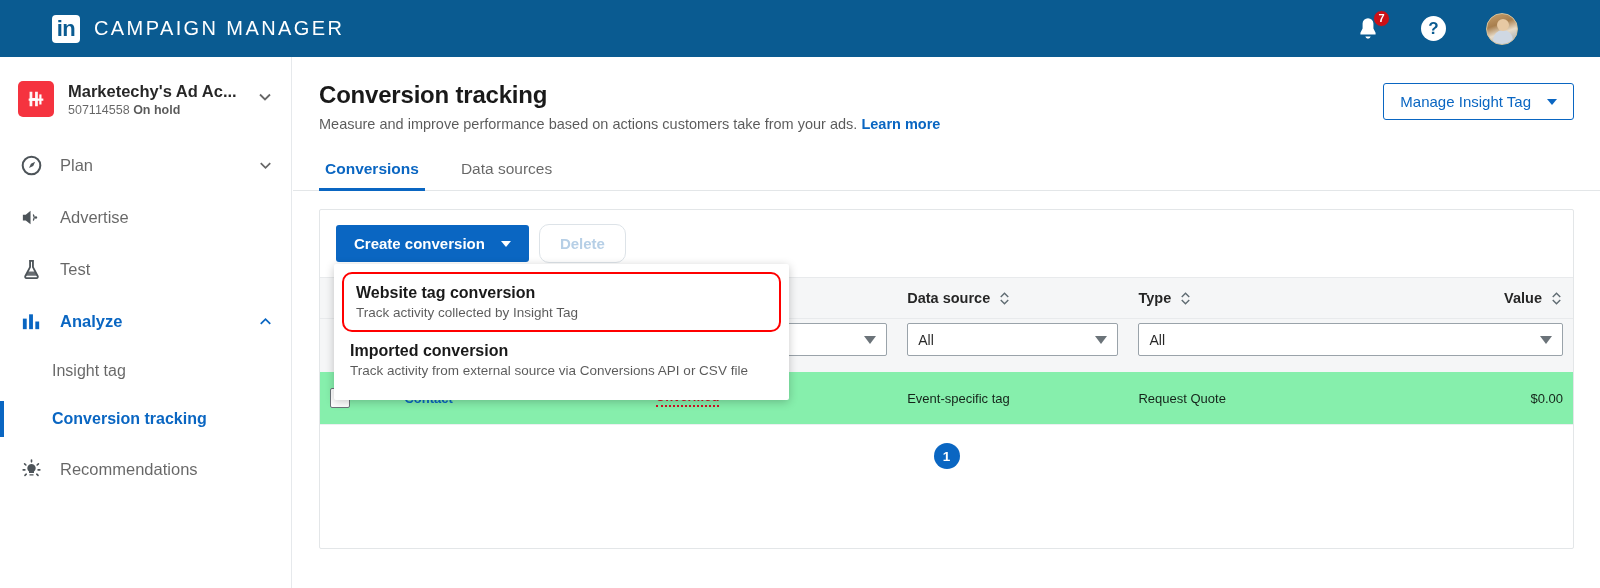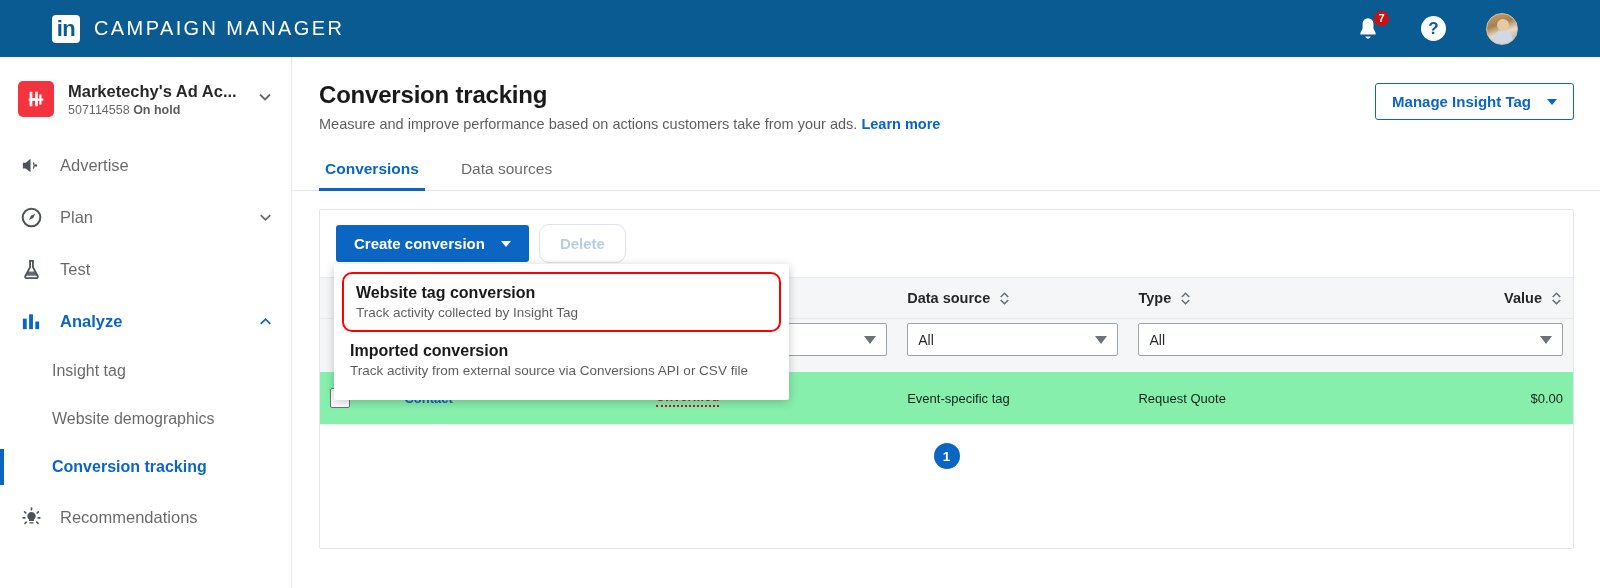--- a/index.html
+++ b/index.html
@@ -111,21 +111,21 @@
     position: absolute; top: 57px; left: 293px;
     width: 1307px; height: 531px; background: #ffffff;
   }
   .page-head { padding: 24px 26px 0 26px; position: relative; }
   .page-title { font-size: 24px; color: #000000e6; font-weight: bold; letter-spacing: -0.2px; }
   .page-sub { font-size: 14.5px; color: #000000a6; margin-top: 7px; }
   .page-sub a { color: #0a66c2; font-weight: bold; text-decoration: none; }
   .manage-btn {
     position: absolute; right: 26px; top: 26px;
     border: 1px solid #0a66c2; border-radius: 3px; color: #0a66c2;
-    background: #fff; font-size: 15px; font-weight: bold;
+    background: #fff; font-size: 15px; font-weight: normal;
     padding: 9px 16px; display: flex; align-items: center; gap: 16px; cursor: pointer;
   }
 
   .tabs {
     display: flex; gap: 30px; padding: 0 26px; margin-top: 20px;
     border-bottom: 1px solid #e3e6e8; position: relative;
   }
   .tab {
     font-size: 15.5px; color: #00000099; padding: 8px 6px 12px 6px;
     cursor: pointer; position: relative;
@@ -241,40 +241,40 @@
           <path fill="none" stroke="#00000099" stroke-width="2.2" d="M6 9l6 6 6-6"></path>
         </svg>
     </div>
   </div>
 
   <div class="nav">
 
     <div class="nav-item">
       <span class="nav-icon">
         <svg width="23" height="23" viewBox="0 0 24 24">
-            <path fill="#4d5459" d="M3 9v6h3l5 4V5L6 9zM13.5 8.2a4.6 4.6 0 0 1 0 7.6v-1.9a2.9 2.9 0 0 0 0-3.8z"></path>
-            <circle cx="16.6" cy="12" r="1.3" fill="#4d5459"></circle>
-          </svg>
-      </span>
-      <span class="nav-label">Advertise</span>
-    </div>
-
-    <div class="nav-item">
-      <span class="nav-icon">
-        <svg width="23" height="23" viewBox="0 0 24 24">
             <circle cx="12" cy="12" r="9.2" fill="none" stroke="#4d5459" stroke-width="2.1"></circle>
             <path fill="#4d5459" d="M15.8 8.2l-2 4.4-4.4 2 2-4.4z"></path>
           </svg>
       </span>
       <span class="nav-label">Plan</span>
       <span class="nav-caret">
         <svg width="19" height="19" viewBox="0 0 24 24">
             <path fill="none" stroke="#00000099" stroke-width="2.2" d="M6 9l6 6 6-6"></path>
           </svg>
       </span>
+    </div>
+
+    <div class="nav-item">
+      <span class="nav-icon">
+        <svg width="23" height="23" viewBox="0 0 24 24">
+            <path fill="#4d5459" d="M3 9v6h3l5 4V5L6 9zM13.5 8.2a4.6 4.6 0 0 1 0 7.6v-1.9a2.9 2.9 0 0 0 0-3.8z"></path>
+            <circle cx="16.6" cy="12" r="1.3" fill="#4d5459"></circle>
+          </svg>
+      </span>
+      <span class="nav-label">Advertise</span>
     </div>
 
     <div class="nav-item">
       <span class="nav-icon">
         <svg width="23" height="23" viewBox="0 0 24 24">
             <path fill="none" stroke="#4d5459" stroke-width="1.9" d="M9.5 3h5M10.5 3v6.5L5.5 19a1.4 1.4 0 0 0 1.2 2h10.6a1.4 1.4 0 0 0 1.2-2l-5-9.5V3"></path>
             <path fill="#4d5459" d="M8.2 14h7.6l2.4 4.6H5.8z" opacity="0.85"></path>
           </svg>
       </span>
       <span class="nav-label">Test</span>
@@ -291,23 +291,20 @@
       <span class="nav-label">Analyze</span>
       <span class="nav-caret">
         <svg width="19" height="19" viewBox="0 0 24 24">
             <path fill="none" stroke="#0a66c2" stroke-width="2.2" d="M6 15l6-6 6 6"></path>
           </svg>
       </span>
     </div>
 
     <div class="nav-sub">
       <span>Insight tag</span>
-    </div>
-    <div class="nav-sub">
-      <span>Website demographics</span>
     </div>
     <div class="nav-sub active">
       <span>Conversion tracking</span>
     </div>
 
     <div class="nav-item">
       <span class="nav-icon">
         <svg width="23" height="23" viewBox="0 0 24 24">
           <path fill="#4d5459" d="M12 6.2a4.4 4.4 0 0 0-2.6 7.9v1.6h5.2v-1.6A4.4 4.4 0 0 0 12 6.2zM9.9 17h4.2v1.3H9.9z"></path>
           <g stroke="#4d5459" stroke-width="1.7" stroke-linecap="round">

